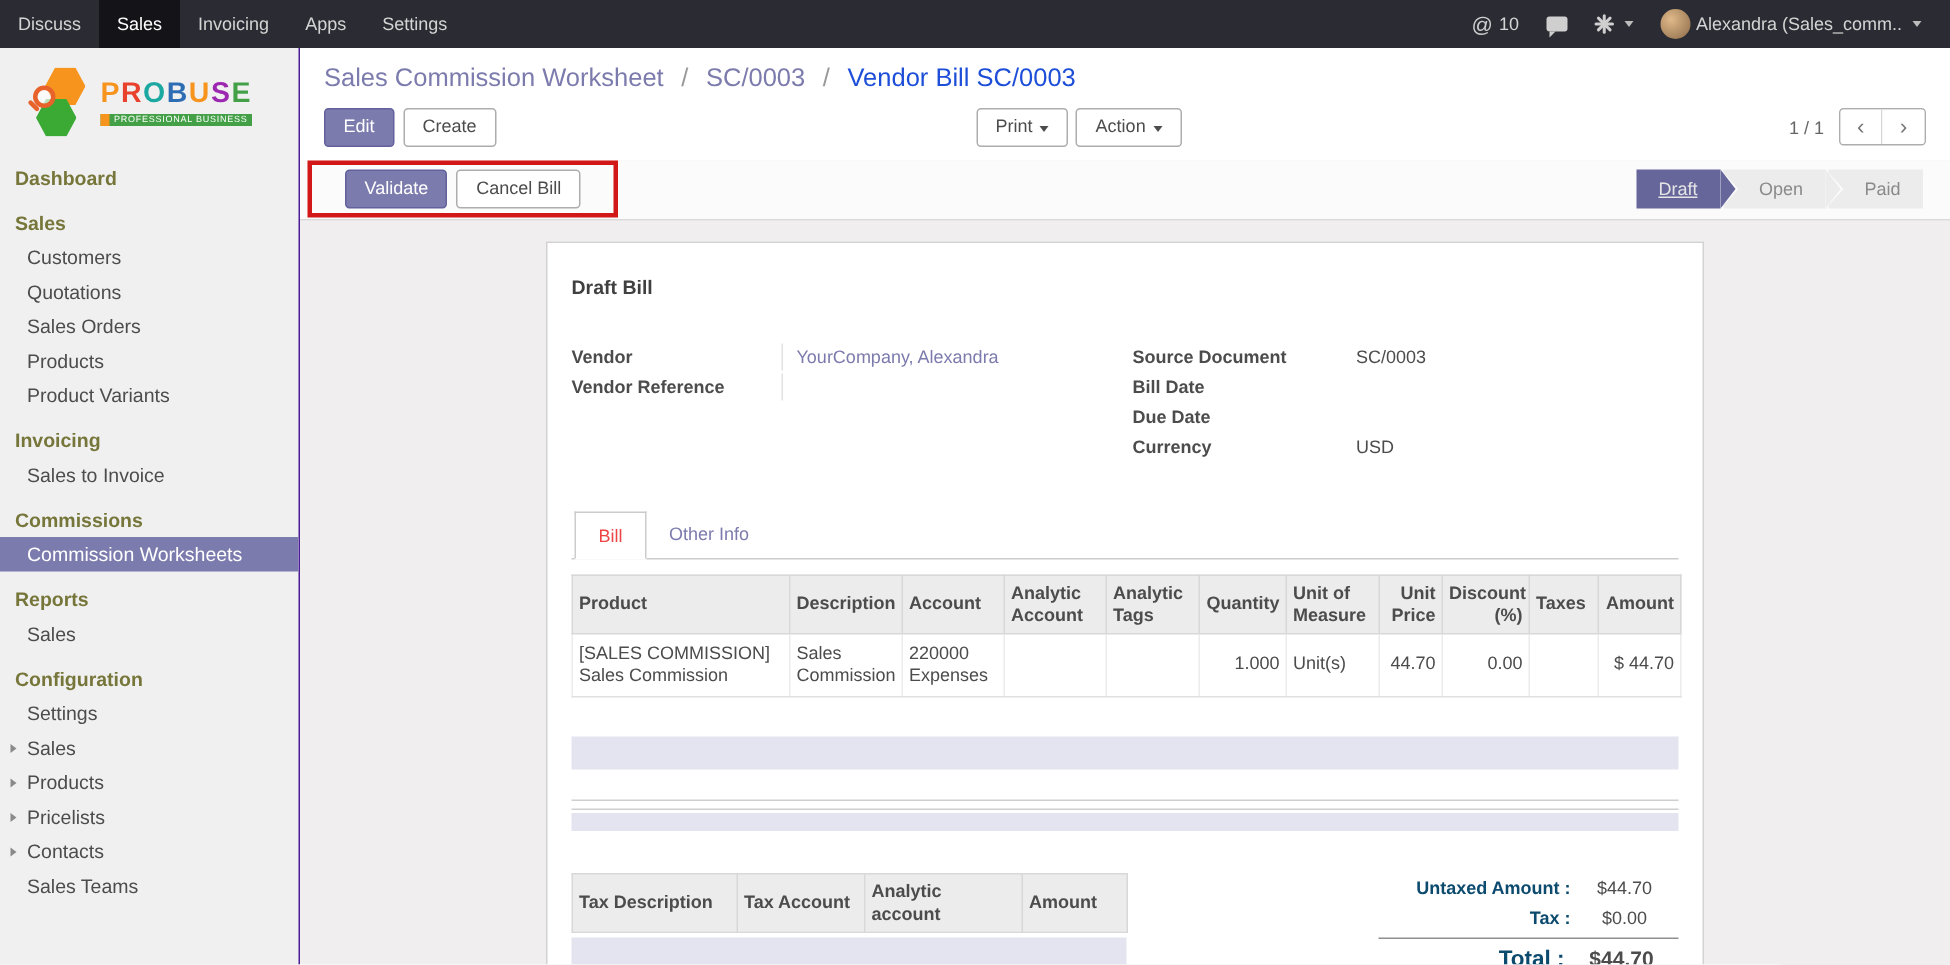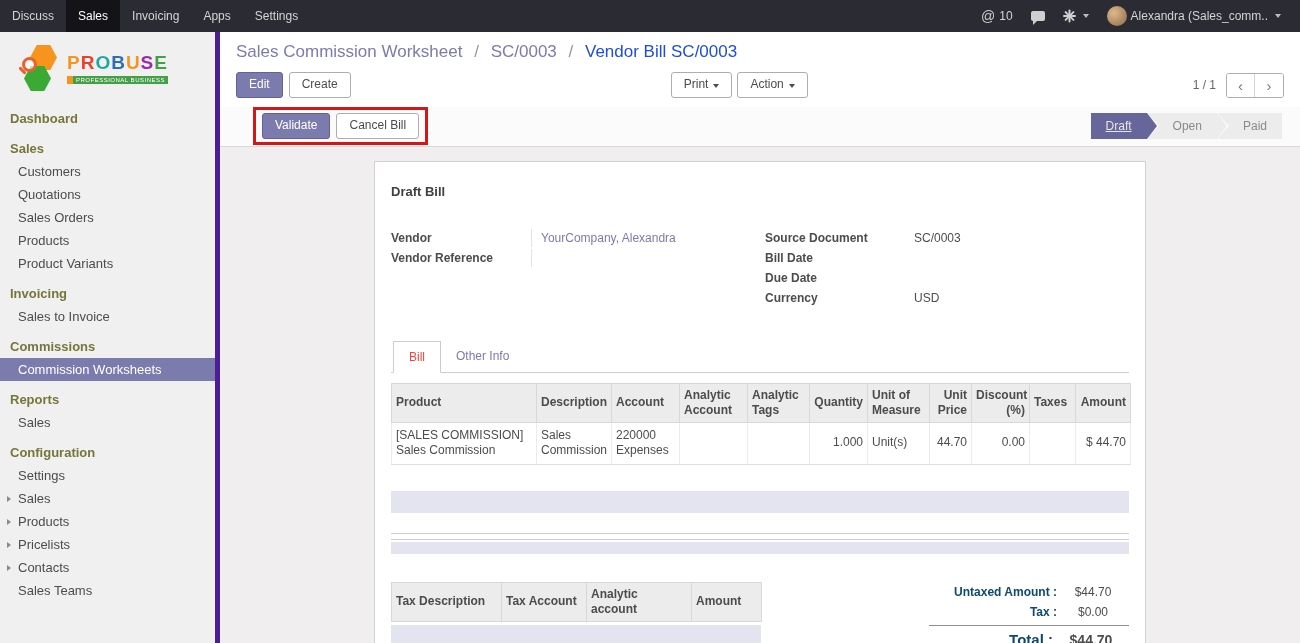--- a/index.html
+++ b/index.html
@@ -23,21 +23,21 @@
   .icon-chat::after { content:""; position:absolute; left:2px; bottom:-4px; width:0; height:0; border-top:4px solid #cfcfcf; border-right:4px solid transparent; }
   .icon-asterisk { position:relative; width:13px; height:13px; display:inline-block; }
   .icon-asterisk i { position:absolute; left:0; top:5px; width:13px; height:2px; background:#cfcfcf; border-radius:1px; }
   .icon-asterisk i:nth-child(2) { transform:rotate(45deg); }
   .icon-asterisk i:nth-child(3) { transform:rotate(90deg); }
   .icon-asterisk i:nth-child(4) { transform:rotate(135deg); }
   .avatar { width:20px; height:20px; border-radius:50%; background:radial-gradient(circle at 35% 35%, #e0b98a, #8a6a48); display:inline-block; }
 
   
   .body-row { display:flex; height:611px; }
-  .sidebar { width:220px; flex-shrink:0; background:#f0f0f0; border-right:5px solid #4c1d95; overflow:hidden; }
+  .sidebar { width:200px; flex-shrink:0; background:#f0f0f0; border-right:1px solid #4c1d95; overflow:hidden; }
   .main { flex:1; min-width:0; display:flex; flex-direction:column; }
 
   
   .logo { display:flex; align-items:center; gap:7px; padding:13px 6px 14px 22px; cursor:pointer; }
   .logo-mark { position:relative; width:38px; height:46px; flex-shrink:0; }
   .hex { position:absolute; clip-path:polygon(25% 0,75% 0,100% 50%,75% 100%,25% 100%,0 50%); }
   .hex-orange { top:0; left:8px; width:27px; height:25px; background:#f7941e; }
   .hex-green { bottom:0; left:2px; width:27px; height:25px; background:#3aaa35; }
   .lens { position:absolute; top:12px; left:0; width:15px; height:15px; border:3px solid #e8632c; border-radius:50%; background:rgba(255,255,255,.65); }
   .lens::after { content:""; position:absolute; left:-7px; bottom:-3px; width:9px; height:3px; background:#e8632c; transform:rotate(45deg); border-radius:2px; }
@@ -56,34 +56,34 @@
   .side-item { padding:4px 8px 4px 18px; color:#4c4c4c; cursor:pointer; position:relative; }
   .side-item.active { background:#7c7bad; color:#fff; }
   .tri { position:absolute; left:7px; top:9px; width:0; height:0; border-left:4px solid #8a8a8a; border-top:3px solid transparent; border-bottom:3px solid transparent; }
 
   
   .control-panel { background:#fff; padding:10px 16px 9px; }
   .breadcrumb { font-size:17px; white-space:nowrap; }
   .crumb-link { color:#7c7bad; cursor:pointer; text-decoration:none; }
   .crumb-sep { color:#999; margin:0 7px; }
   .crumb-current { color:#1d4ed8;margin-top:23px; }
-  .cp-row { display:flex; align-items:flex-end; margin-top:10px; }
+  .cp-row { display:flex; align-items:flex-start; margin-top:10px; }
   .btn { font-size:12px; padding:4px 12px; border:1px solid #adadad; background:#fff; color:#4c4c4c; border-radius:3px; cursor:pointer; font-family:inherit; line-height:1.3; }
   .btn.primary { background:#7c7bad; border-color:#62619c; color:#fff; }
   .cp-left { display:flex; gap:6px; }
   .cp-center { margin-left:320px; display:flex; gap:5px; }
   .btn .caret { border-top-color:currentColor; margin-left:5px; }
   .cp-right { margin-left:auto; display:flex; align-items:center; gap:10px; font-size:12px; color:#666; }
   .pager-group { display:inline-flex; border:1px solid #adadad; border-radius:3px; overflow:hidden; background:#fff; }
   .pager-btn { width:28px; height:23px; background:#fff; border:none; color:#777; font-size:15px; line-height:1; cursor:pointer; padding:0; }
   .pager-btn.prev { border-right:1px solid #d5d5d5; }
 
   
   .status-strip { background:#fbfbfb; border-bottom:1px solid #d9d9d9; display:flex; align-items:center; justify-content:space-between; height:40px; padding:0 16px 0 5px; }
-  .annotation-box { border:3px solid #d11717; padding:3px 6px; display:flex; gap:6px; align-items:center; background:transparent;margin-left:28px; }
+  .annotation-box { border:3px solid #d11717; padding:3px 22px; display:flex; gap:6px; align-items:center; background:transparent; }
   .steps { display:flex; margin-right:2px; }
   .step { position:relative; background:#ececec; color:#8a8a8a; font-size:12px; line-height:26px; padding:0 15px 0 15px; }
   .step + .step { padding-left:24px; margin-left:2px; }
   .step.z3 { z-index:3; } .step.z2 { z-index:2; } .step.z1 { z-index:1; }
   .step:not(:last-child)::before { content:""; position:absolute; right:-12px; top:0; border-top:13px solid transparent; border-bottom:13px solid transparent; border-left:12px solid #fbfbfb; z-index:2; }
   .step:not(:last-child)::after { content:""; position:absolute; right:-10px; top:0; border-top:13px solid transparent; border-bottom:13px solid transparent; border-left:10px solid #ececec; z-index:3; }
   .step.active { background:#66669b; color:#e5e5e5;text-decoration:underline; }
   .step.active::after { border-left-color:#66669b; }
 
   

